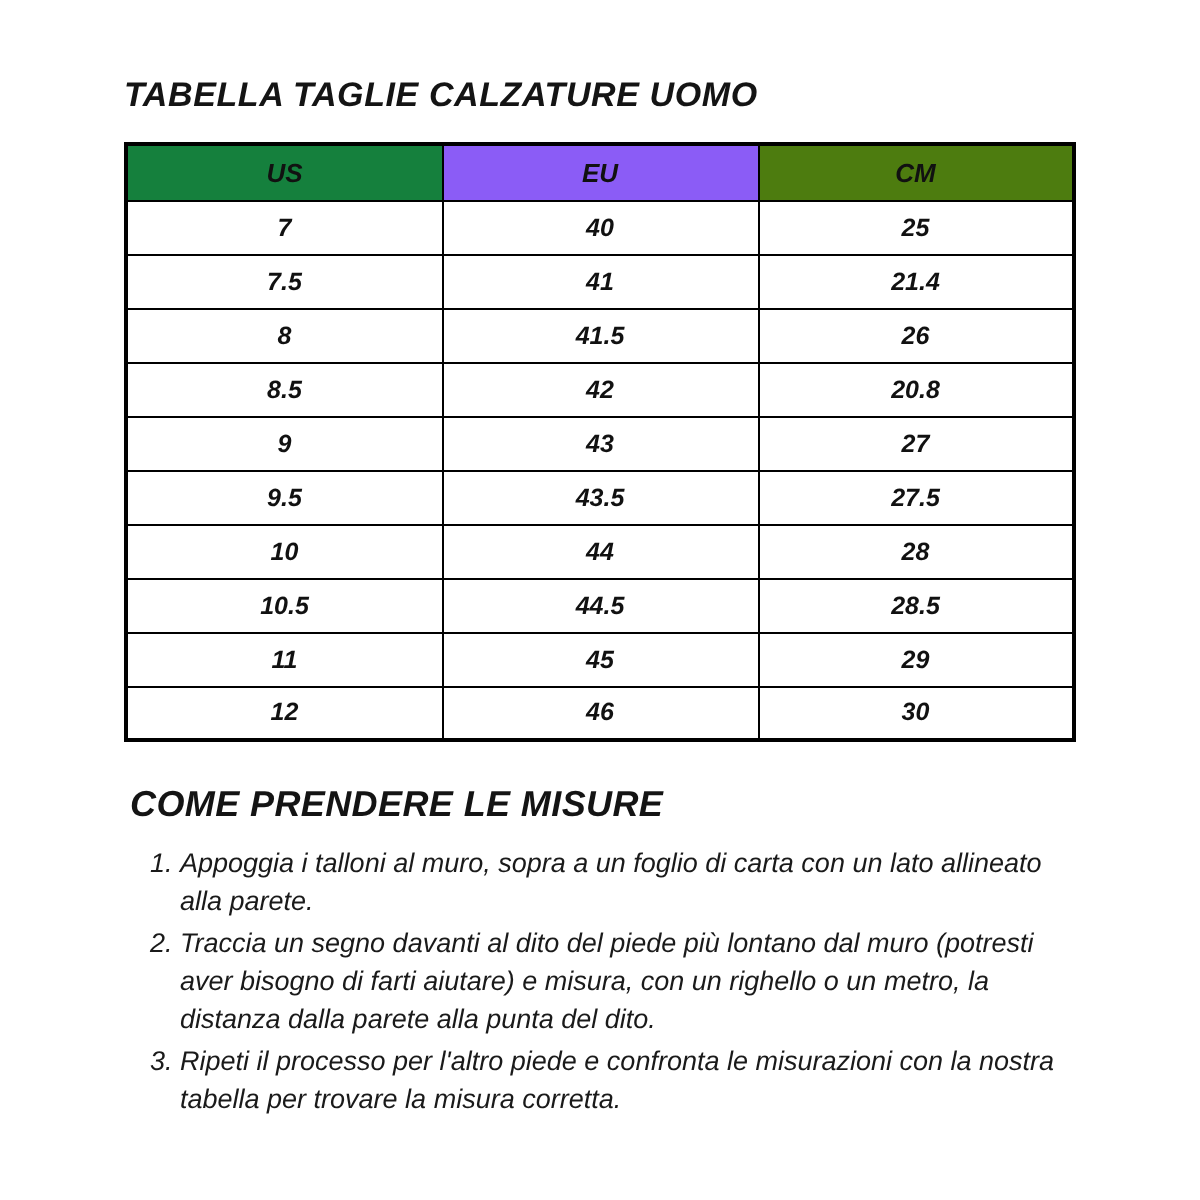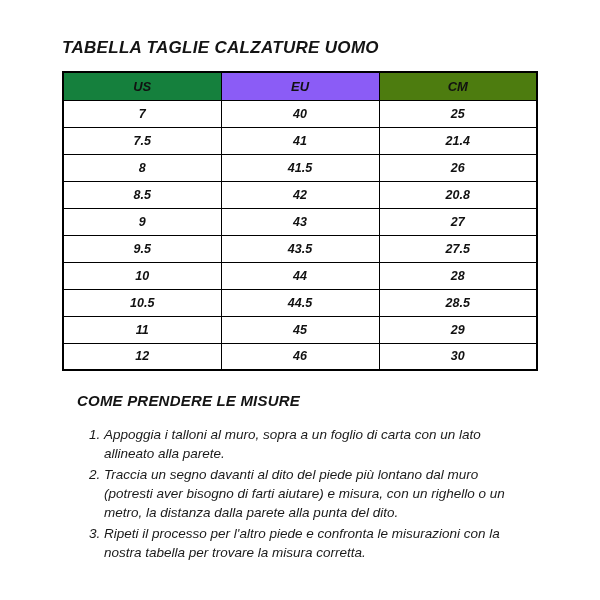--- a/index.html
+++ b/index.html
@@ -44,28 +44,28 @@
     border: 1.5px solid #000000;
     height: 27px;
     font-size: 12.5px;
     font-weight: bold;
     text-align: center;
     color: #111111;
     padding: 0;
     background: #ffffff;
   }
   .section-title {
-    font-size: 15px;
+    font-size: 18px;
     font-weight: bold;
     letter-spacing: 0.2px;
-    margin: 21px 0 9px 15px;
+    margin: 21px 0 9px 3px;
     color: #141414;
   }
   ol.steps {
-    margin: 16px;
+    margin: 2px;
     padding: 0 0 0 26px;
   }
   ol.steps li {
     font-size: 13.5px;
     line-height: 19px;
     margin: 0 0 2px 0;
     color: #1a1a1a;
   }
 </style>
 </head>

